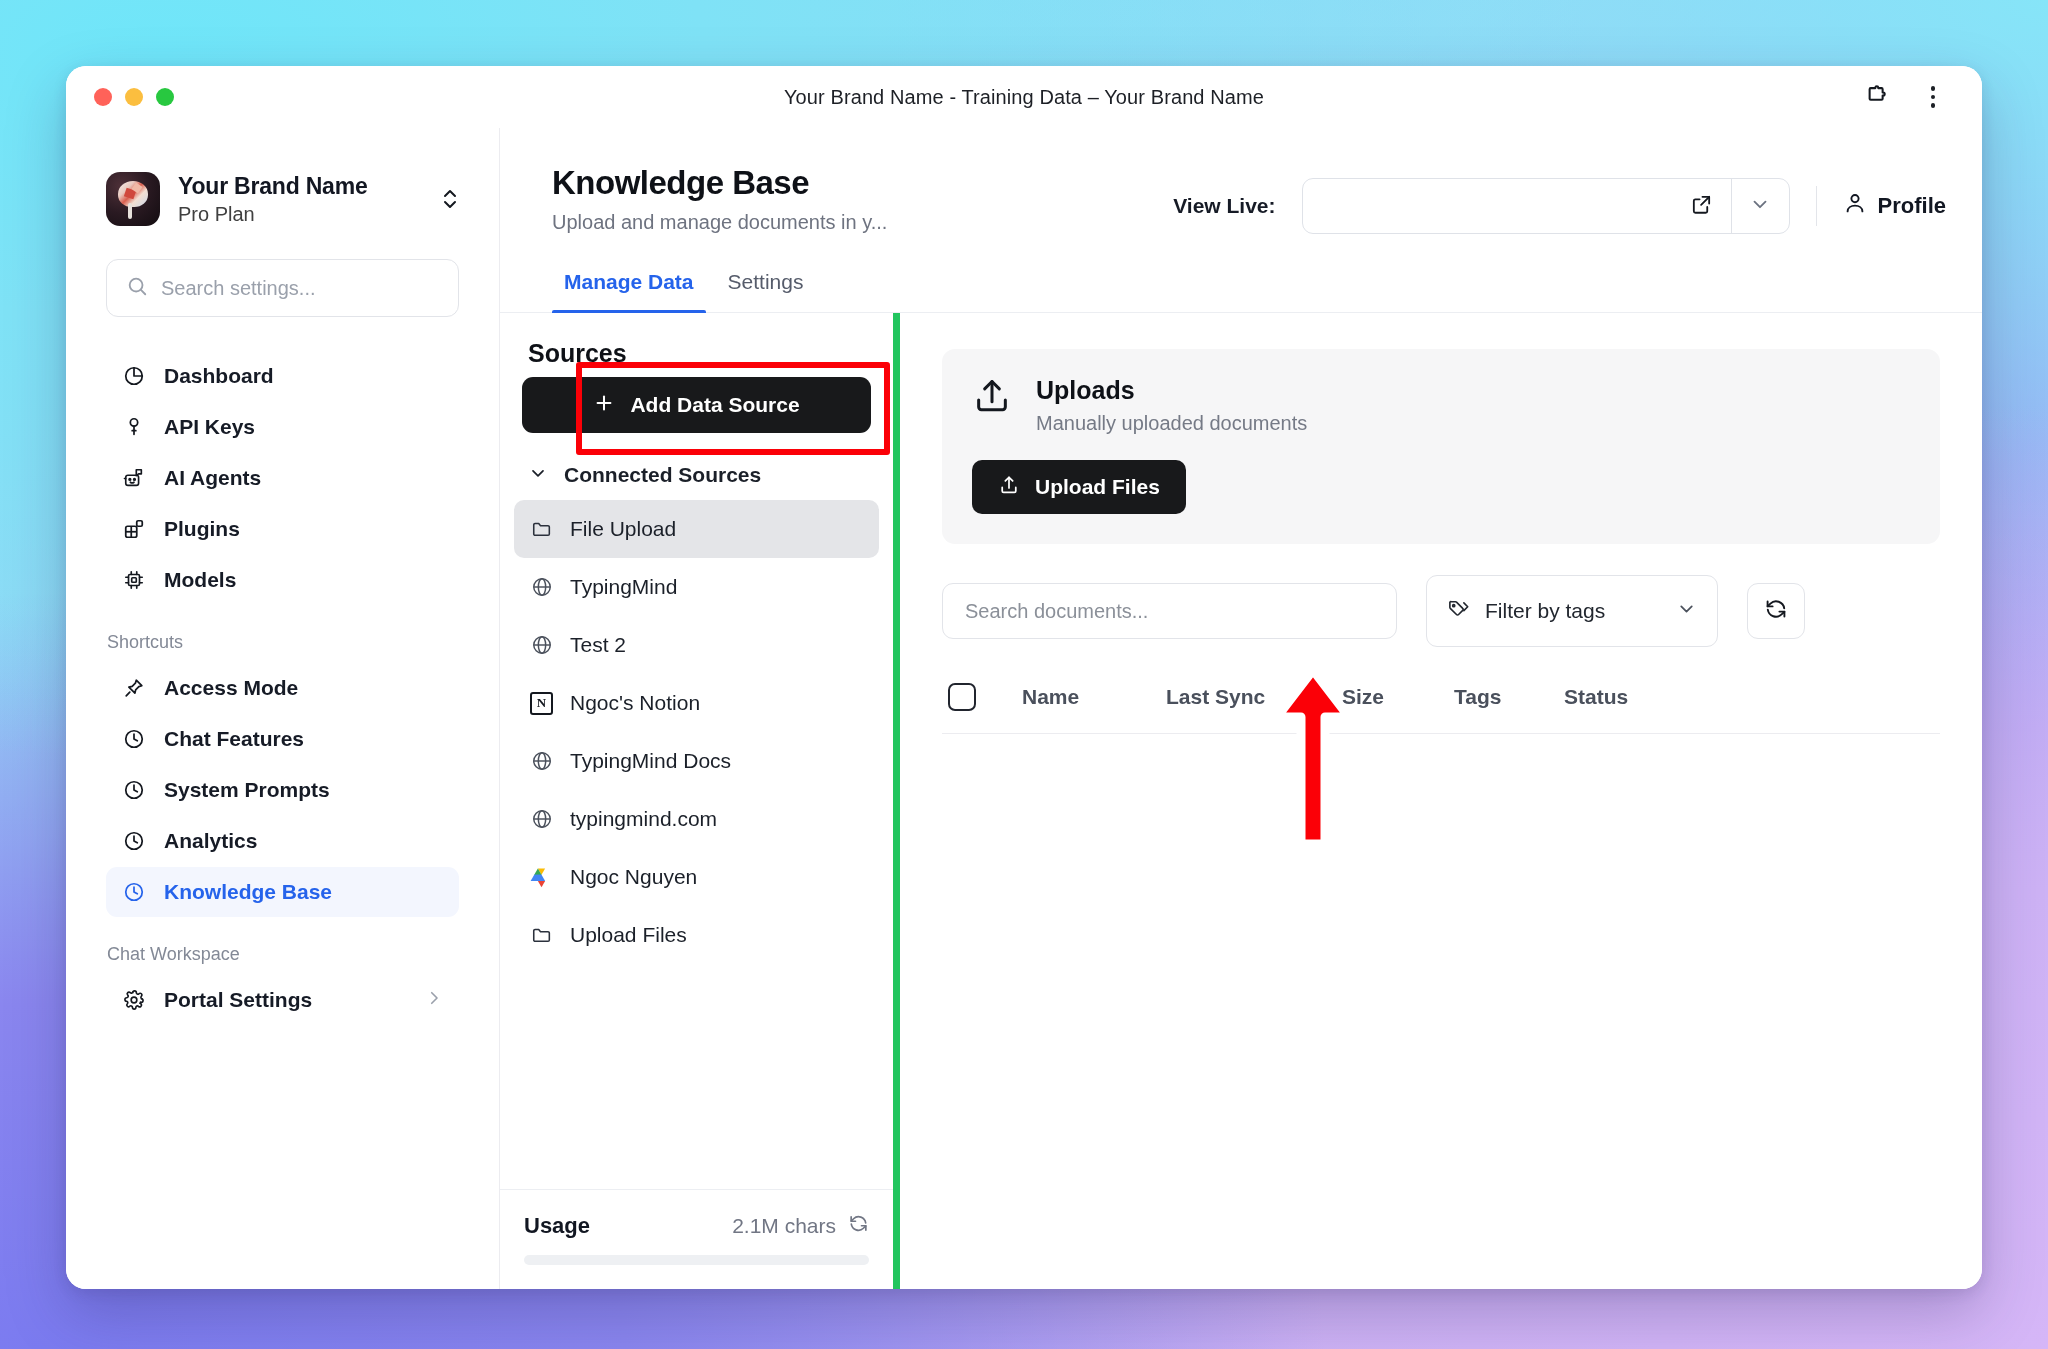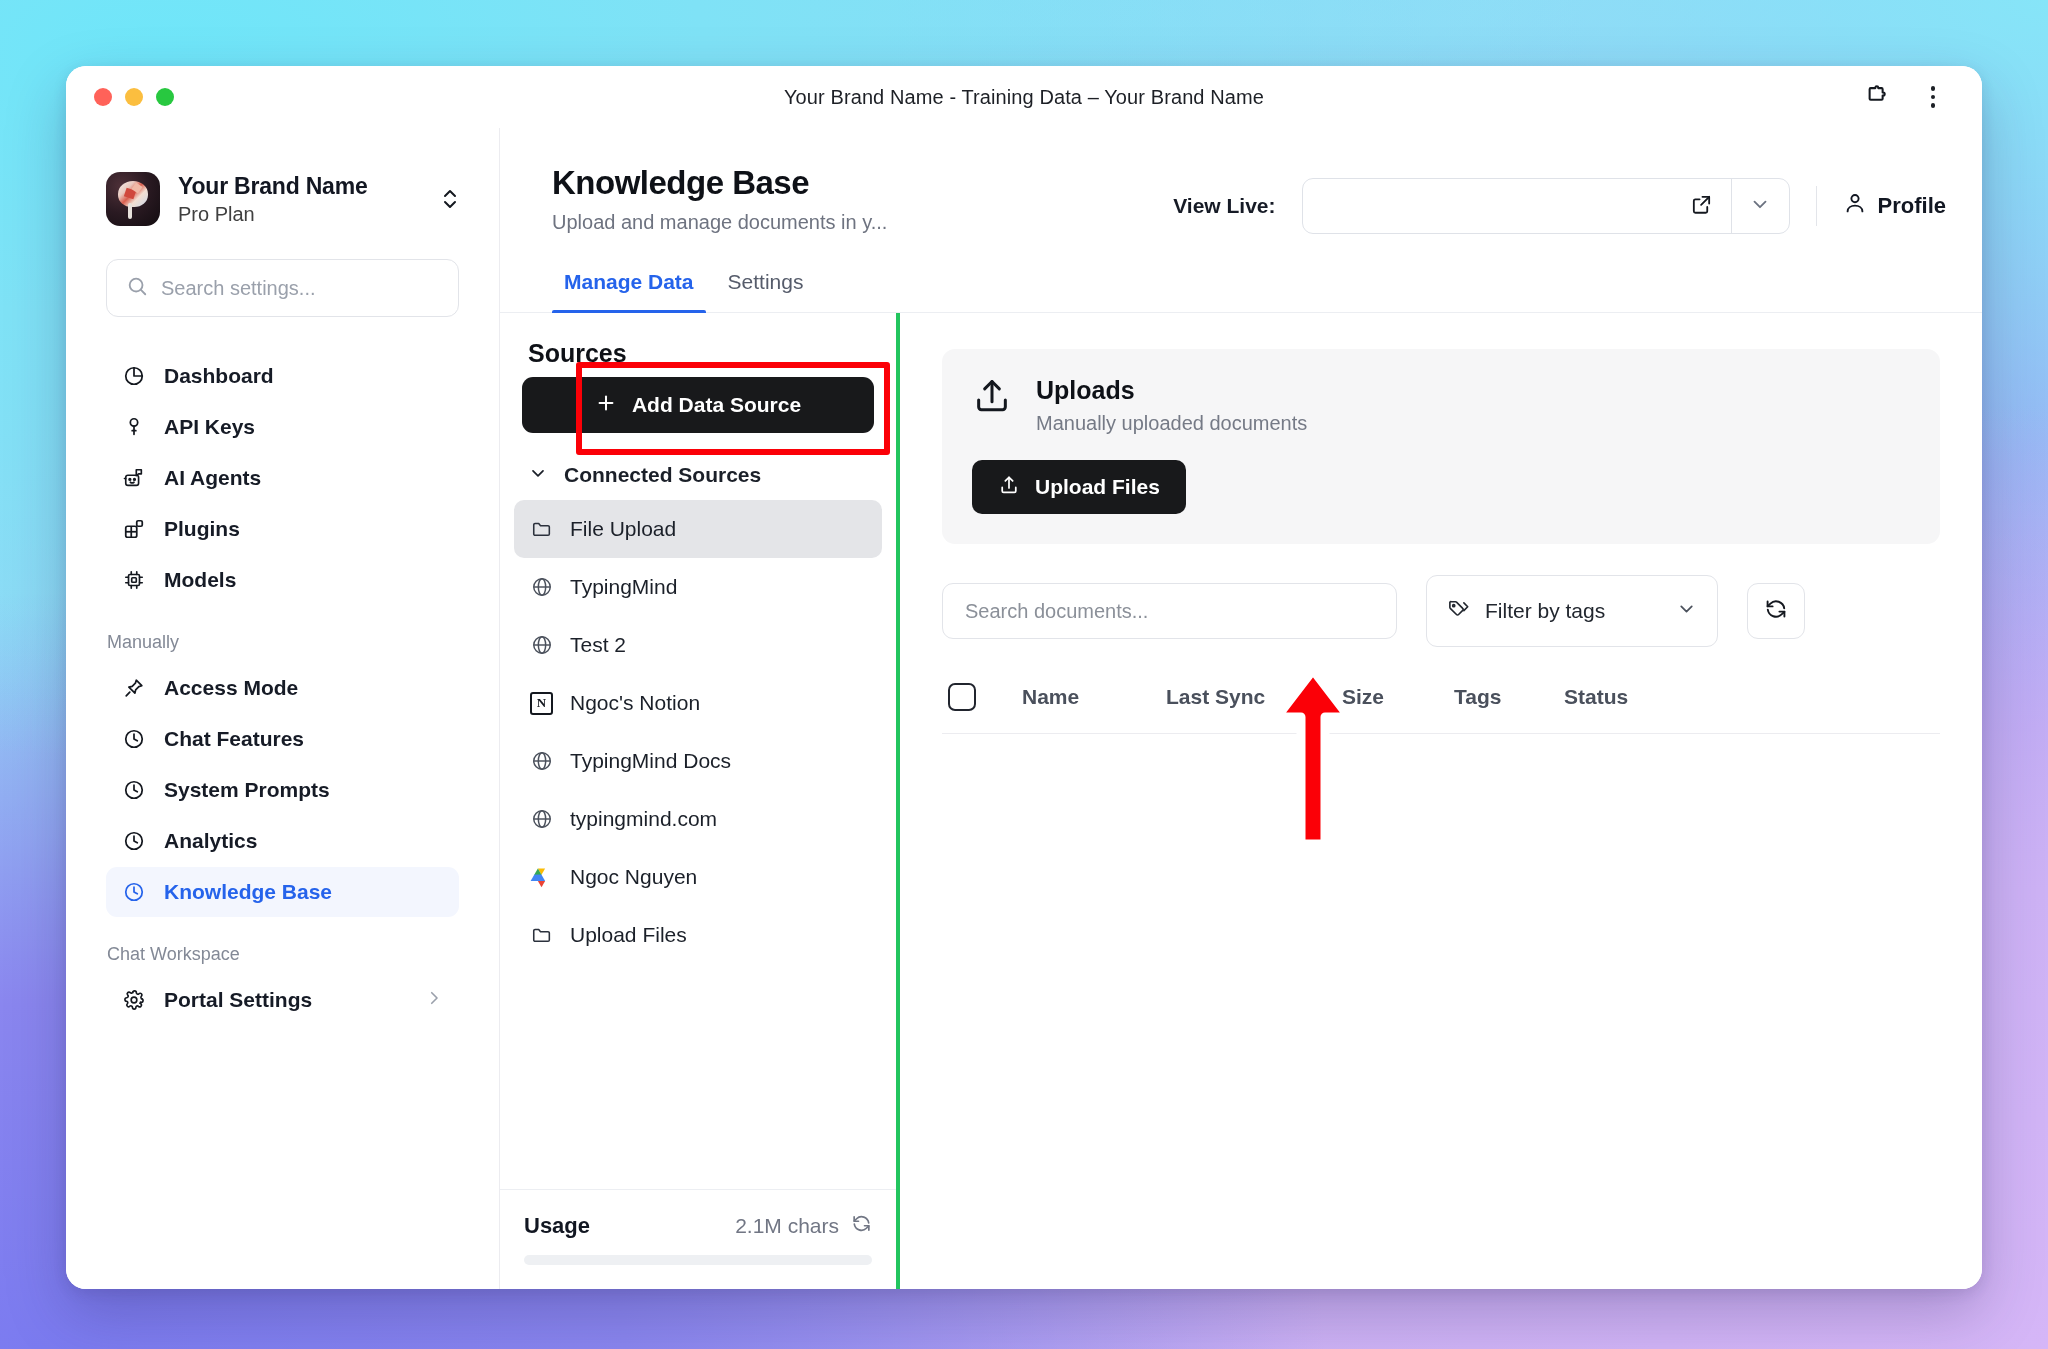--- a/index.html
+++ b/index.html
@@ -186,21 +186,21 @@
   .tab.active { color: #2563eb; font-weight: 600; }
   .tab.active::after {
     content:""; position:absolute; left:0; right:0; bottom:-1px; height:3px; background:#2563eb; border-radius: 2px 2px 0 0;
   }
 
   .content { flex: 1; display: flex; min-height: 0; }
 
   
   .sources {
     width: 400px; flex: 0 0 400px;
-    border-right: 4px solid #22c55e;
+    border-right: 7px solid #22c55e;
     display: flex; flex-direction: column;
     min-height: 0;
   }
   .sources-scroll { flex: 1; overflow: hidden; padding: 0 14px; }
   .sources-title { font-size: 25px; font-weight: 700; color: #0e1117; padding: 26px 10px 0 14px; }
   .add-source-wrap { padding: 9px 8px 0 8px; }
   .btn-dark {
     width: 100%; height: 56px;
     background: #18191b; color: #ffffff;
     border: none; border-radius: 11px;
@@ -427,21 +427,21 @@
           <span class="ico">
             <svg width="22" height="22" viewBox="0 0 24 24" fill="none" stroke="#14181f" stroke-width="1.8" stroke-linecap="round" stroke-linejoin="round">
               <rect x="6" y="6" width="12" height="12" rx="1.6"></rect>
                 <rect x="9.5" y="9.5" width="5" height="5" rx="1"></rect>
               <path d="M9 6V3M15 6V3M9 21v-3M15 21v-3M6 9H3M6 15H3M21 9h-3M21 15h-3"></path>
             </svg>
           </span>
           <span>Models</span>
         </div>
 
-        <div class="nav-section">Manually</div>
+        <div class="nav-section">Shortcuts</div>
 
         <div class="nav-item">
           <span class="ico">
             <svg width="22" height="22" viewBox="0 0 24 24" fill="none" stroke="#14181f" stroke-width="1.9" stroke-linecap="round" stroke-linejoin="round">
               <path d="M14.5 3.5l6 6-3.2 1-3.5 3.5-.8 3.6-6.6-6.6 3.6-.8L13.5 6.7z"></path>
                 <line x1="7.4" y1="16.6" x2="3.5" y2="20.5"></line>
             </svg>
           </span>
           <span>Access Mode</span>
         </div>

